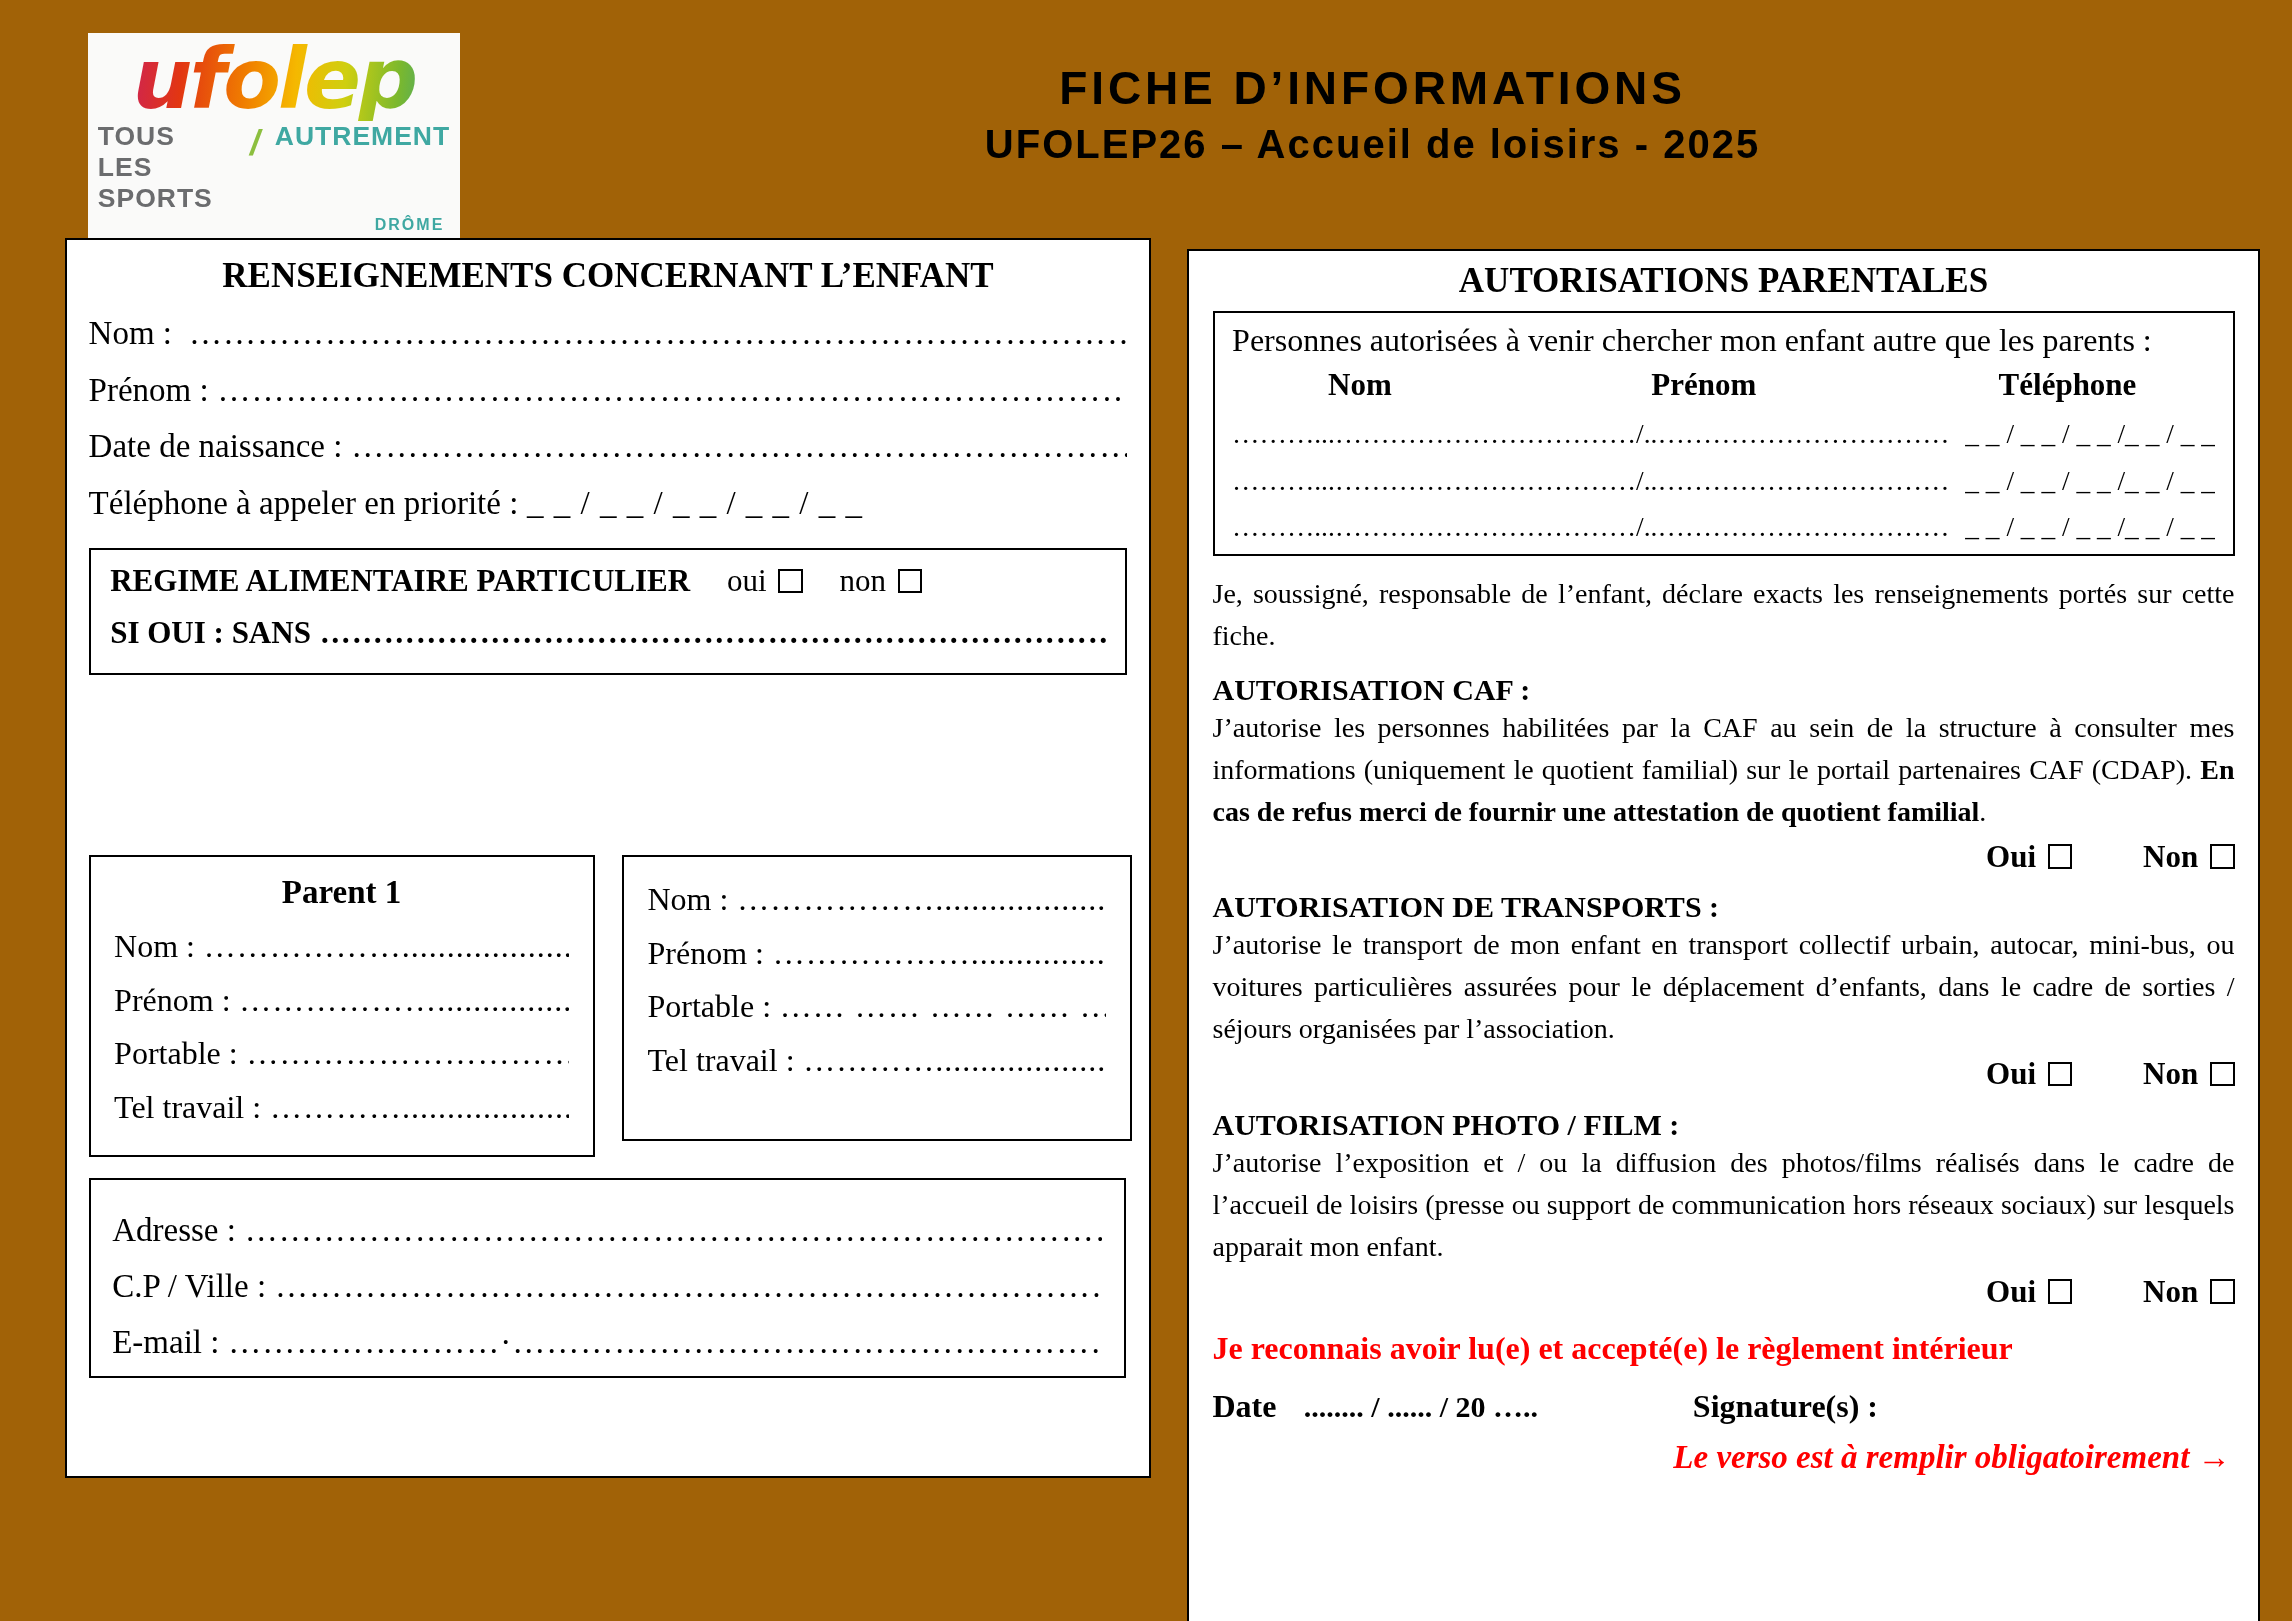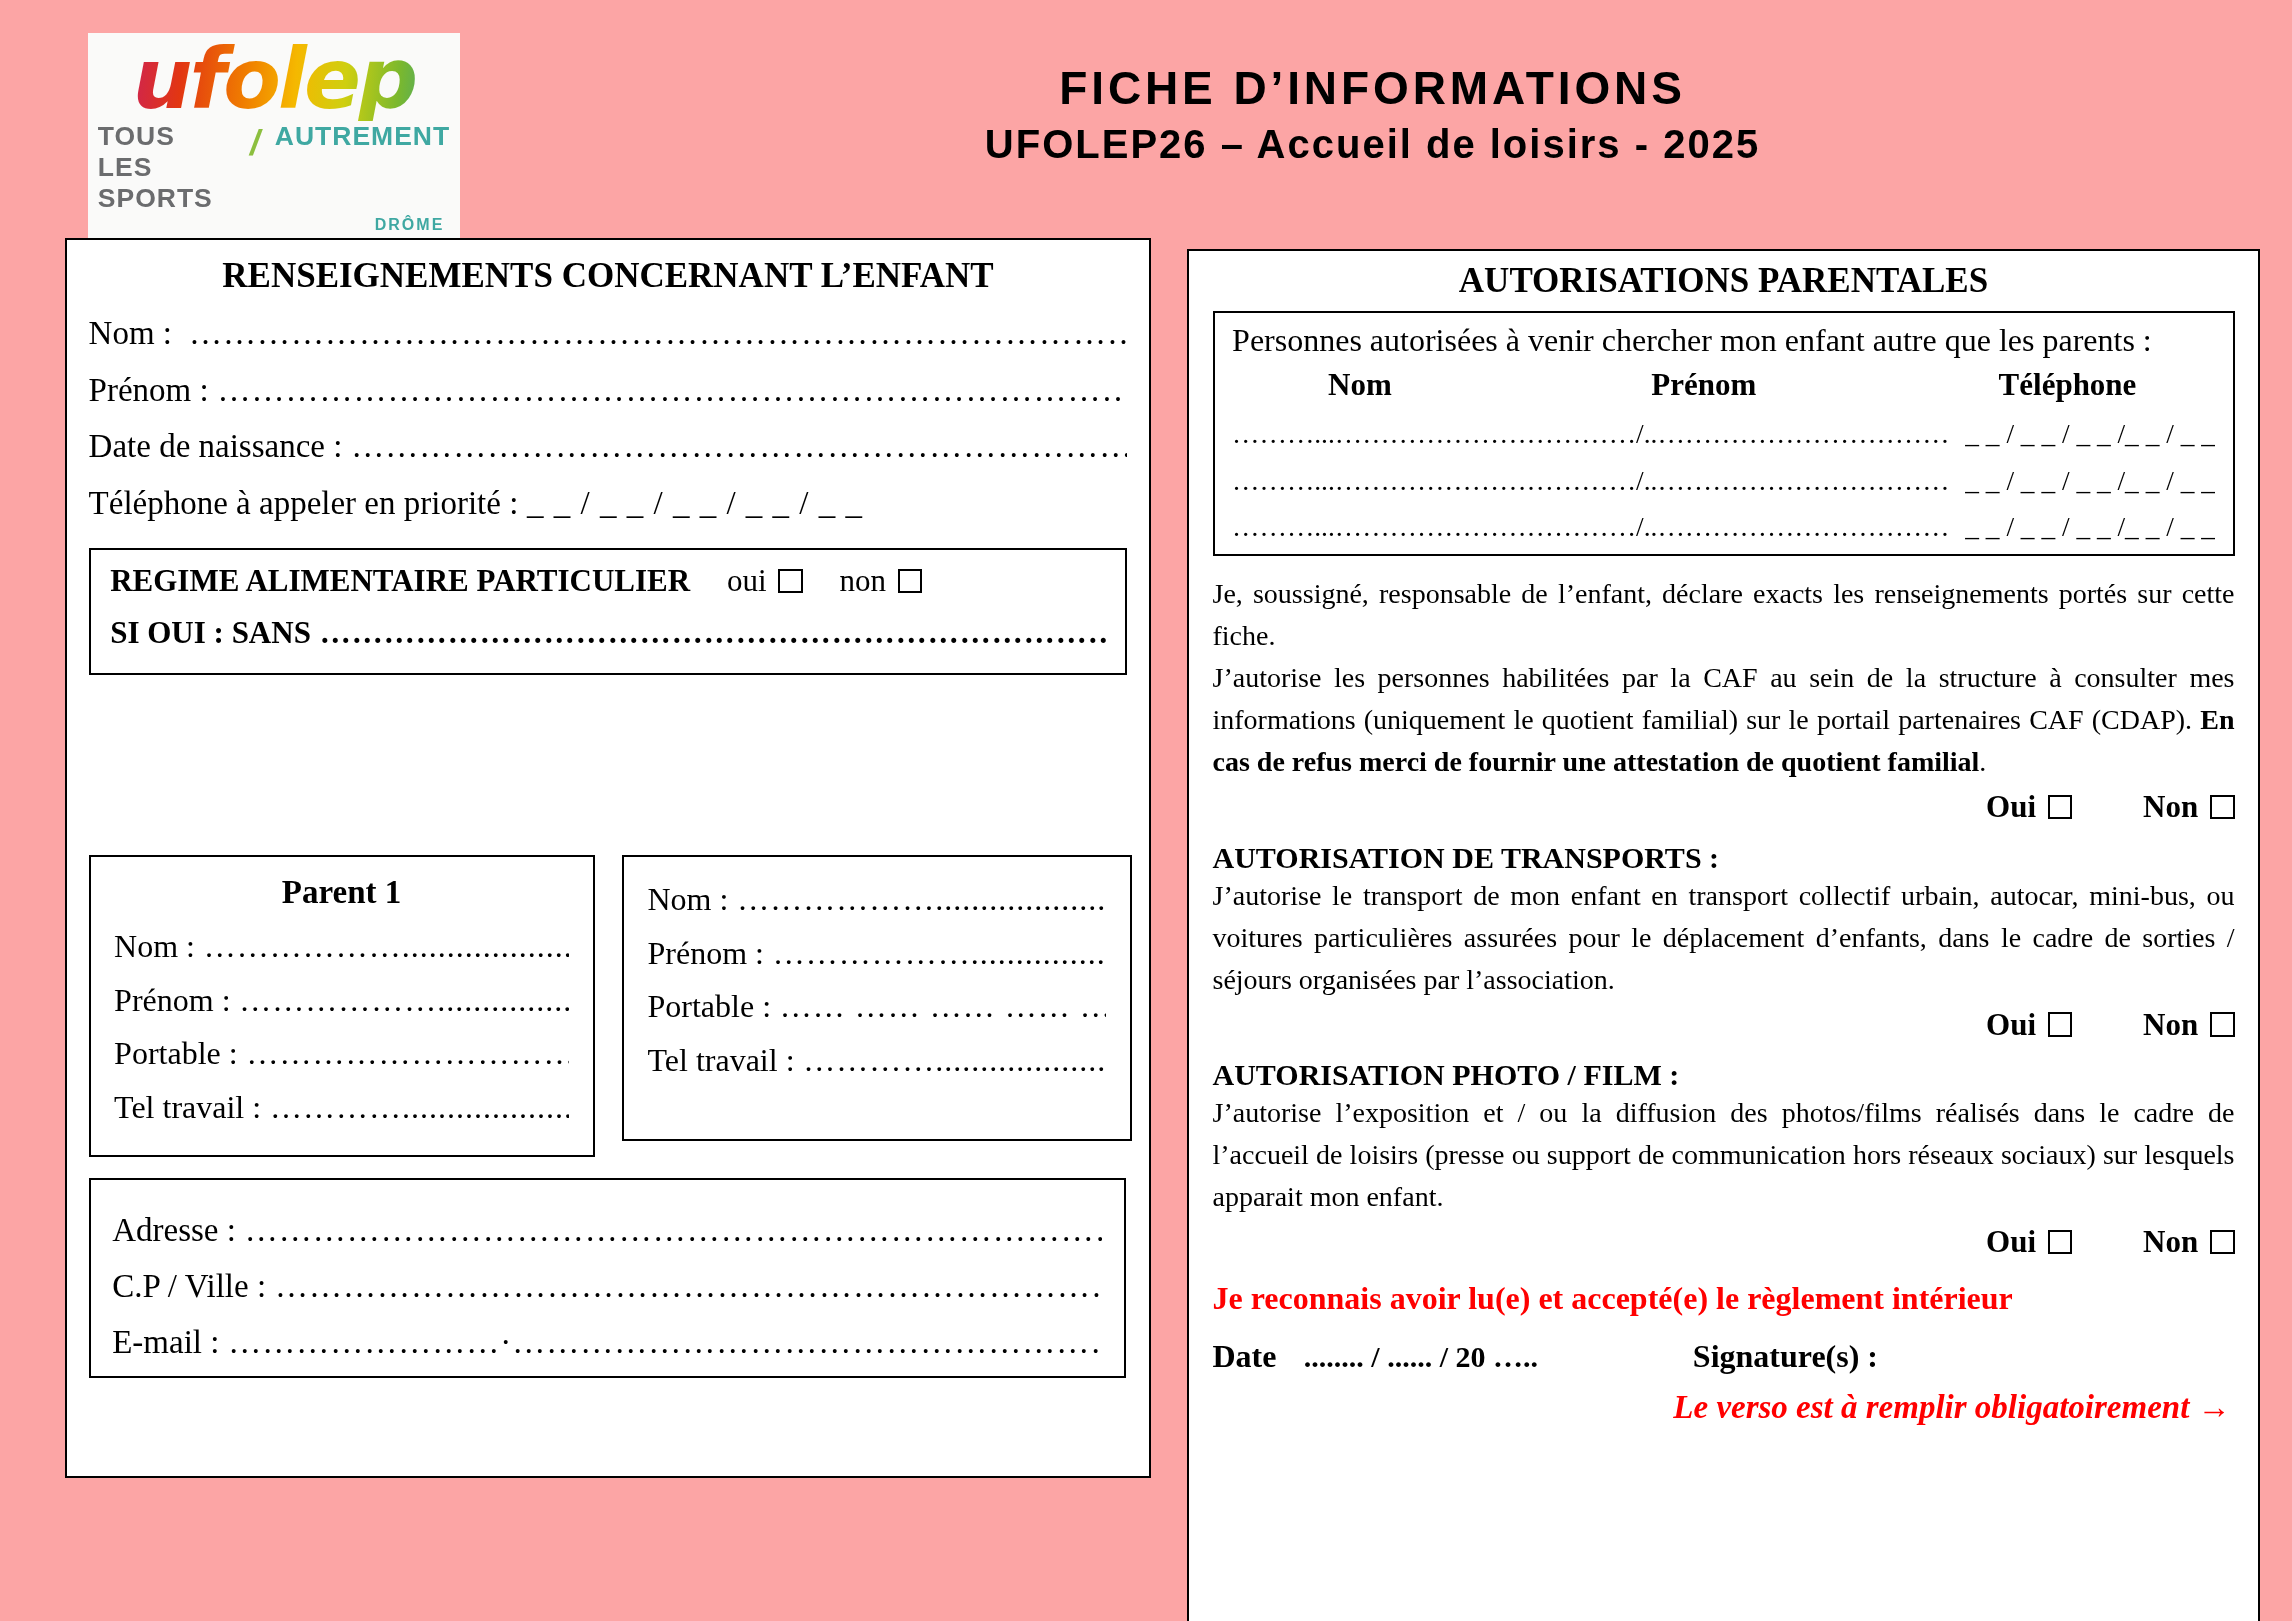--- a/index.html
+++ b/index.html
@@ -1,18 +1,18 @@
 <!DOCTYPE html>
 <html><head>
 <meta charset="utf-8">
 <style>
   * { margin:0; padding:0; box-sizing:border-box; }
   html,body { background:#ffffff; }
   .page {
-    position:relative; width:2293px; height:1621px; background:#fca5a5;
+    position:relative; width:2293px; height:1621px; background:#a16207;
     font-family:"Liberation Serif","DejaVu Serif",serif; color:#000; overflow:hidden;
   }
 
   
   .logo { position:absolute; left:88px; top:33px; width:372px; padding:3.9px 9.8px 5.9px; background:#fafaf9; }
   .logo-script {
     font-family:"DejaVu Sans",sans-serif; font-style:italic; font-weight:bold;
     font-size:84px; line-height:1.0; letter-spacing:-2.9px; text-align:center;
     background:linear-gradient(95deg,#c2187b 0%,#e23612 24%,#f07d00 42%,#f5b800 56%,#cfcf10 70%,#7ab82e 85%,#2fa08a 100%);
     -webkit-background-clip:text; background-clip:text; color:transparent;
@@ -176,20 +176,21 @@
         <span class="pickup-phone">_ _ / _ _ / _ _ /_ _ / _ _</span>
       </div>
       <div class="pickup-row">
         <span class="pickup-names">………...……………………………/..………………………………………</span>
         <span class="pickup-phone">_ _ / _ _ / _ _ /_ _ / _ _</span>
       </div>
     </div>
 
     <div class="para decl">Je, soussigné, responsable de l’enfant, déclare exacts les renseignements portés sur cette fiche.</div>
 
+    <div class="auth-heading">AUTORISATION CAF :</div>
     <div class="para">
       <span>J’autorise les personnes habilitées par la CAF au sein de la structure à consulter mes informations (uniquement le quotient familial) sur le portail partenaires CAF (CDAP). </span><b>En cas de refus merci de fournir une attestation de quotient familial</b><span>.</span>
     </div>
     <div class="ouinon">
       <span class="oui">Oui</span><span class="cb"></span>
       <span class="non">Non</span><span class="cb"></span>
     </div>
 
     <div class="auth-heading">AUTORISATION DE TRANSPORTS :</div>
     <div class="para">J’autorise le transport de mon enfant en transport collectif urbain, autocar, mini-bus, ou voitures particulières assurées pour le déplacement d’enfants, dans le cadre de sorties / séjours organisées par l’association.</div>

